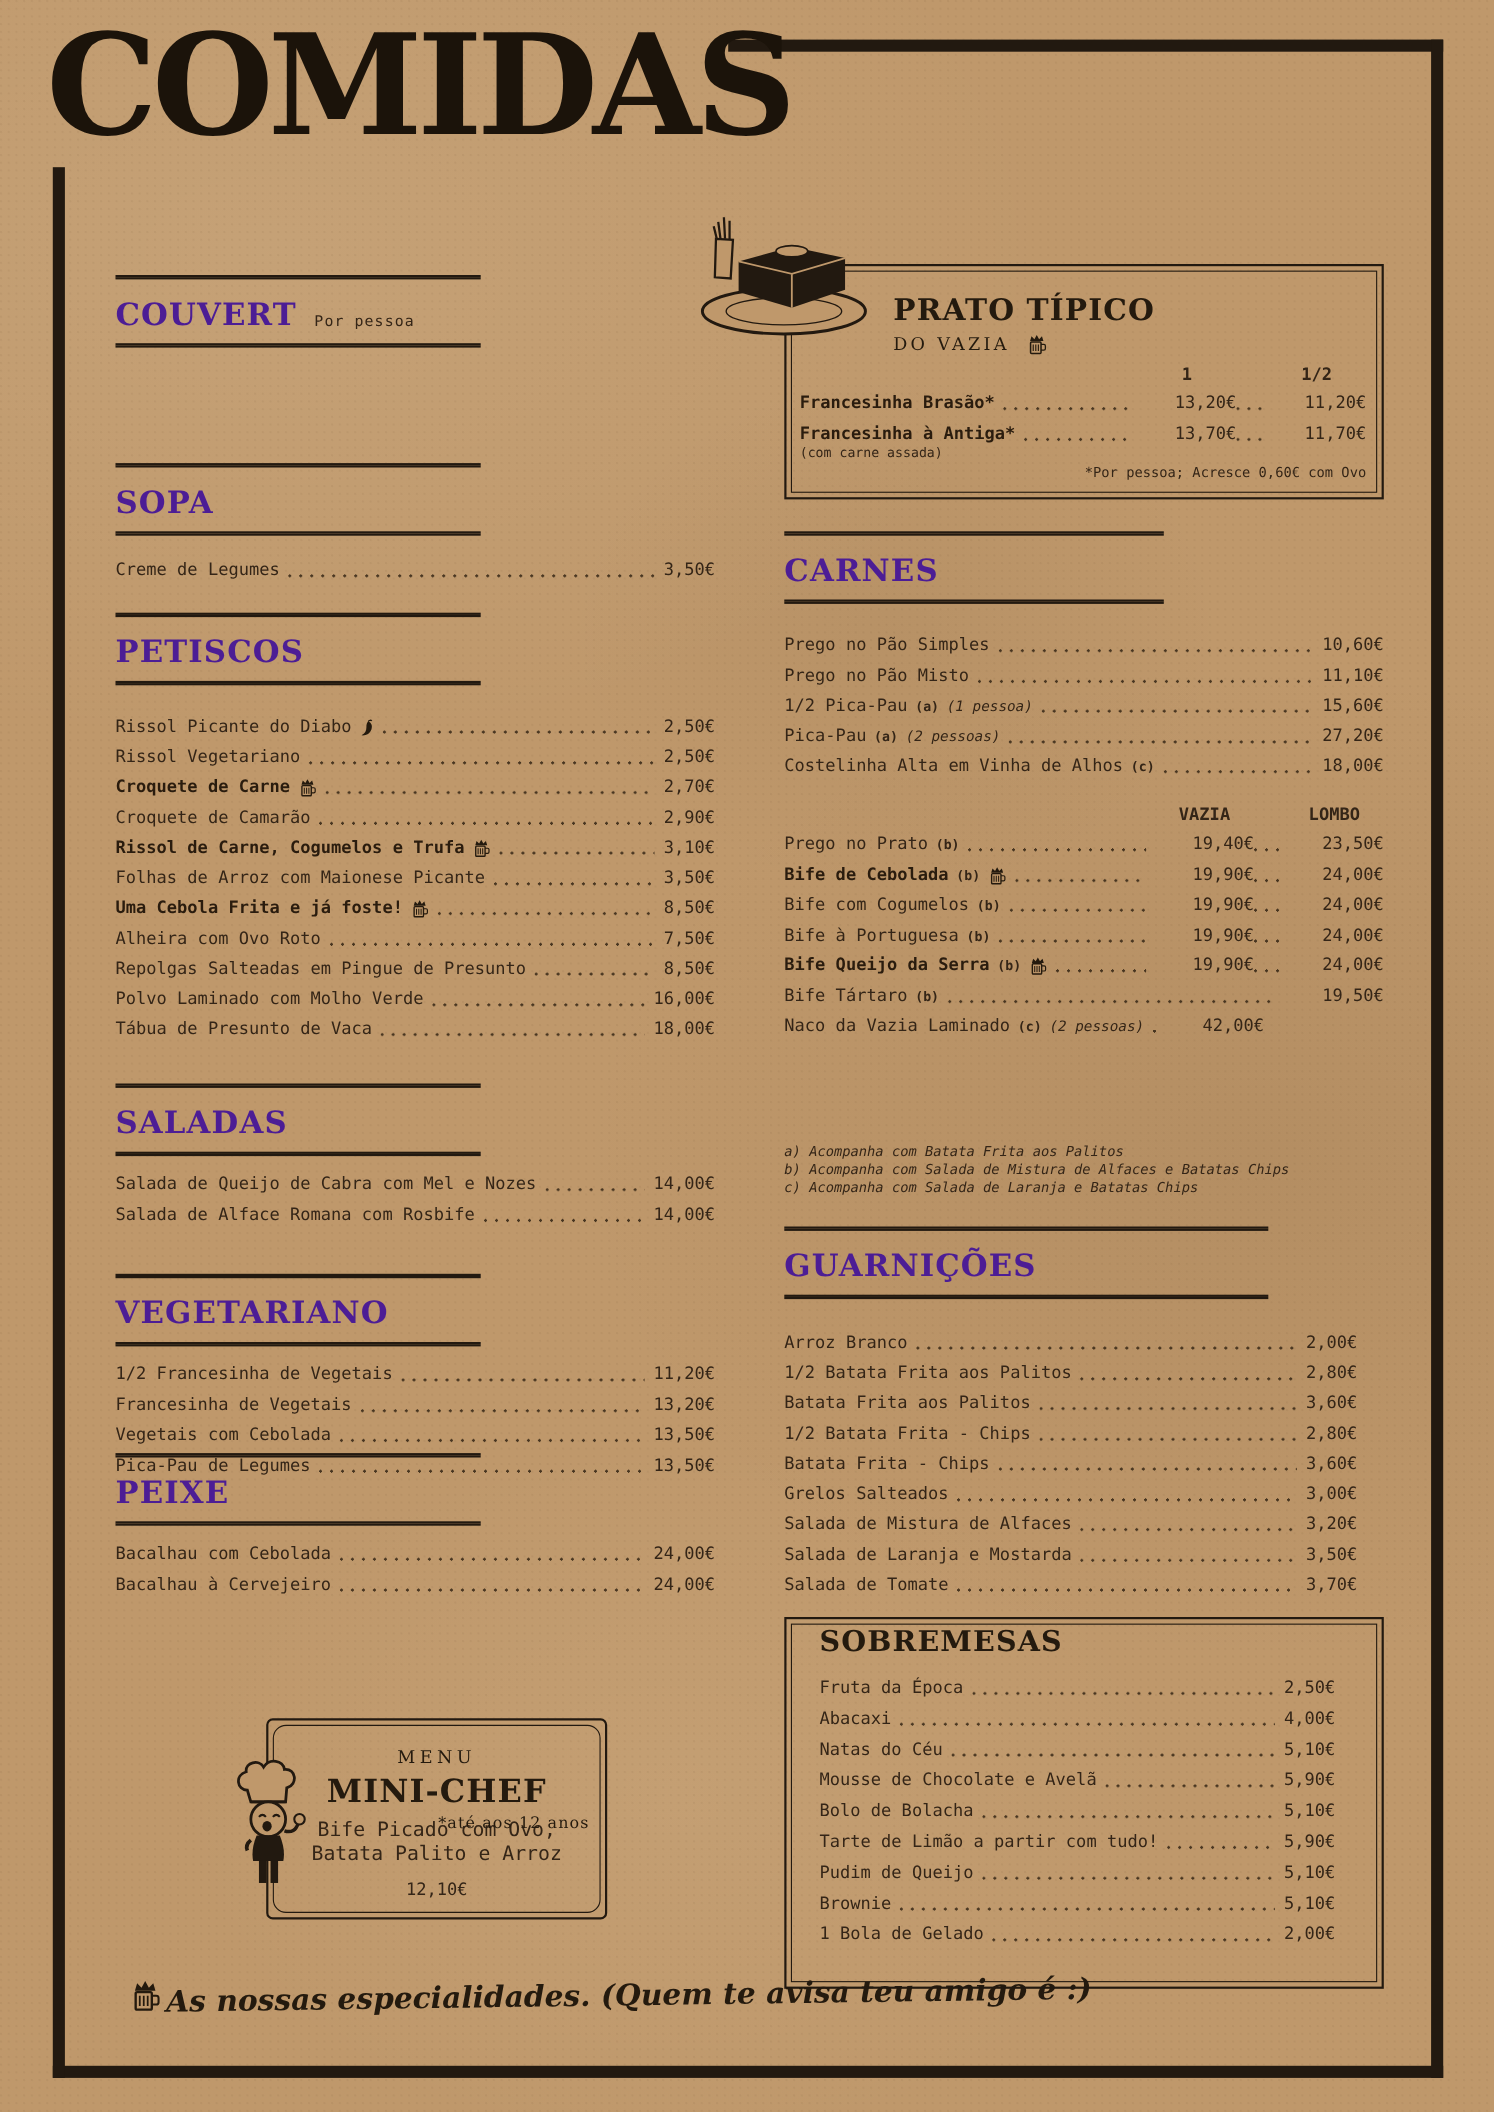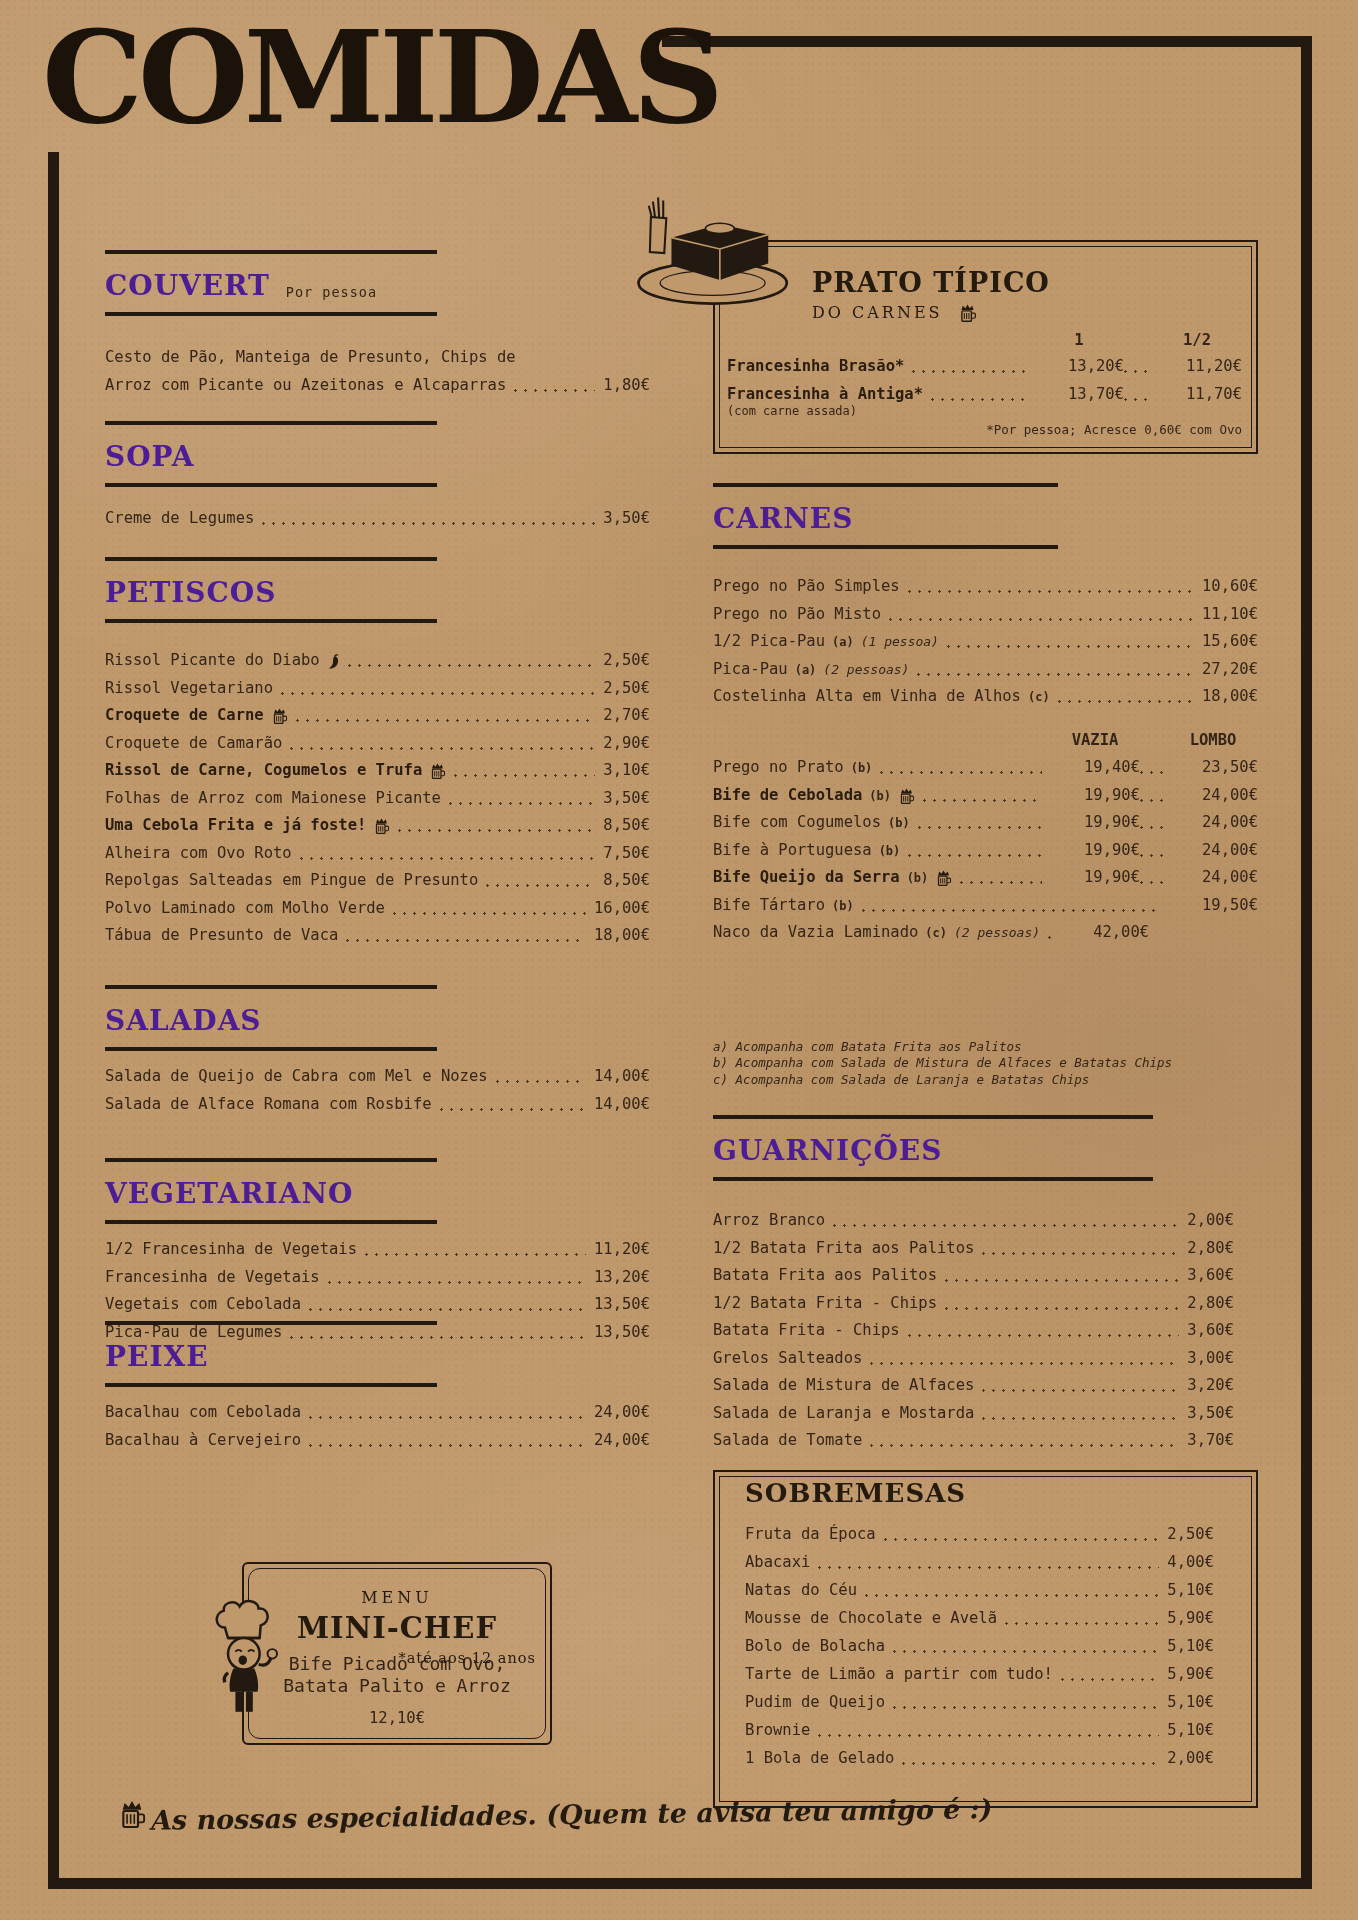--- a/index.html
+++ b/index.html
@@ -126,30 +126,20 @@
 
   <section class="sec" style="top:250px">
     <div class="sec-head">
       <div class="rule"></div>
       <div class="trow">
         <span class="sec-title">COUVERT</span>
         <span class="sec-sub">Por pessoa</span>
       </div>
       <div class="rule"></div>
     </div>
-    <div class="couvert-items">
-      <div class="row">
-        <span class="nm">Cesto de Pão, Manteiga de Presunto, Chips de</span>
-      </div>
-      <div class="row">
-        <span class="nm">Arroz com Picante ou Azeitonas e Alcaparras</span>
-        <span class="dots"></span>
-        <span class="pr">1,80€</span>
-      </div>
-    </div>
   </section>
 
   <section class="sec" style="top:421px">
     <div class="sec-head">
       <div class="rule"></div>
       <div class="trow">
           <span class="sec-title">SOPA</span>
         </div>
       <div class="rule"></div>
     </div>
@@ -376,21 +366,21 @@
         <path d="M30 28 l15 1 -2 34 -14 -1 z" fill="#bf986b" stroke="#221910" stroke-width="2"></path>
         <path d="M32 13 l2 15 M37 9 l1 19 M42 12 l0 17 M28 17 l3 12" stroke="#221910" stroke-width="2" fill="none"></path>
         <path d="M50 48 L97 35 L144 45 L144 73 L97 89 L50 75 Z" fill="#221910"></path>
         <path d="M50 48 L97 59 L144 45 M97 59 L97 89" stroke="#bf986b" stroke-width="1.6" fill="none"></path>
         <ellipse cx="97" cy="39" rx="14" ry="5" fill="#bf986b" stroke="#221910" stroke-width="1.4"></ellipse>
       </svg>
     </span>
     <div class="prato-head">
       <div class="prato-title">PRATO TÍPICO</div>
       <div class="prato-sub">
-        <span>DO CARNES</span>
+        <span>DO VAZIA</span>
         <span class="ic">
           <svg width="19" height="21" viewBox="0 0 22 24">
             <path d="M4 8 L5.5 3 L8.5 6 L11 1.5 L13.5 6 L16.5 3 L18 8 Z" fill="#241a0e"></path>
             <rect x="4.5" y="9" width="11" height="12" rx="1" fill="none" stroke="#241a0e" stroke-width="1.6"></rect>
             <path d="M15.5 11.5 h3 a1.6 1.6 0 0 1 1.6 1.6 v2.8 a1.6 1.6 0 0 1 -1.6 1.6 h-3" fill="none" stroke="#241a0e" stroke-width="1.4"></path>
             <path d="M7.3 11.5 v7 M10 11.5 v7 M12.7 11.5 v7" stroke="#241a0e" stroke-width="1.2"></path>
           </svg>
         </span>
       </div>
     </div>

